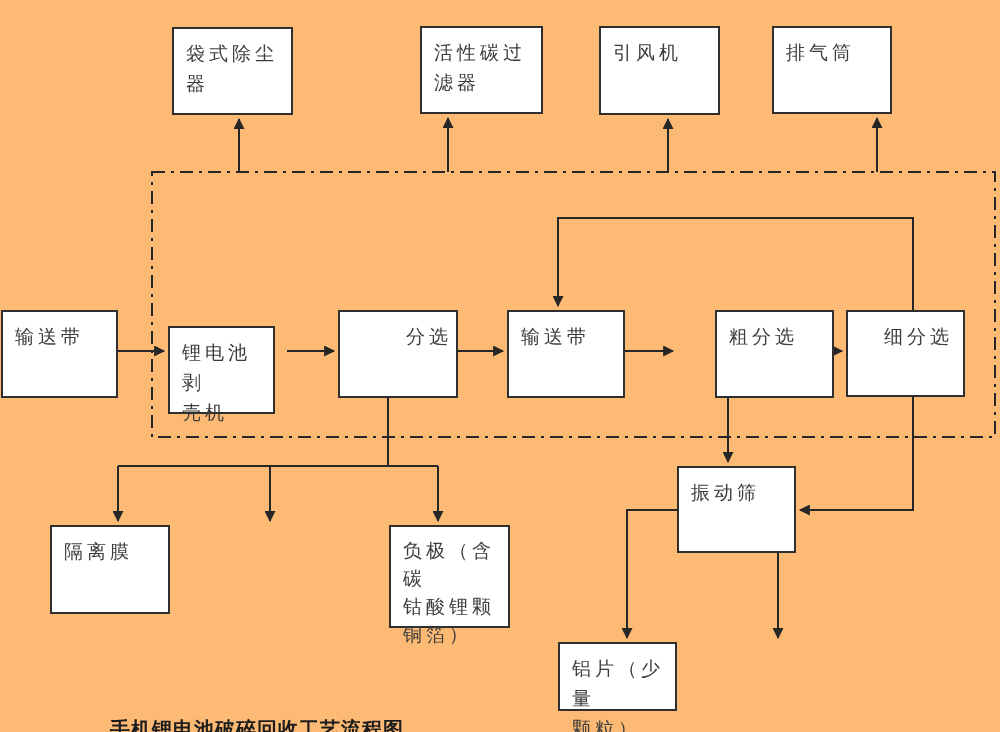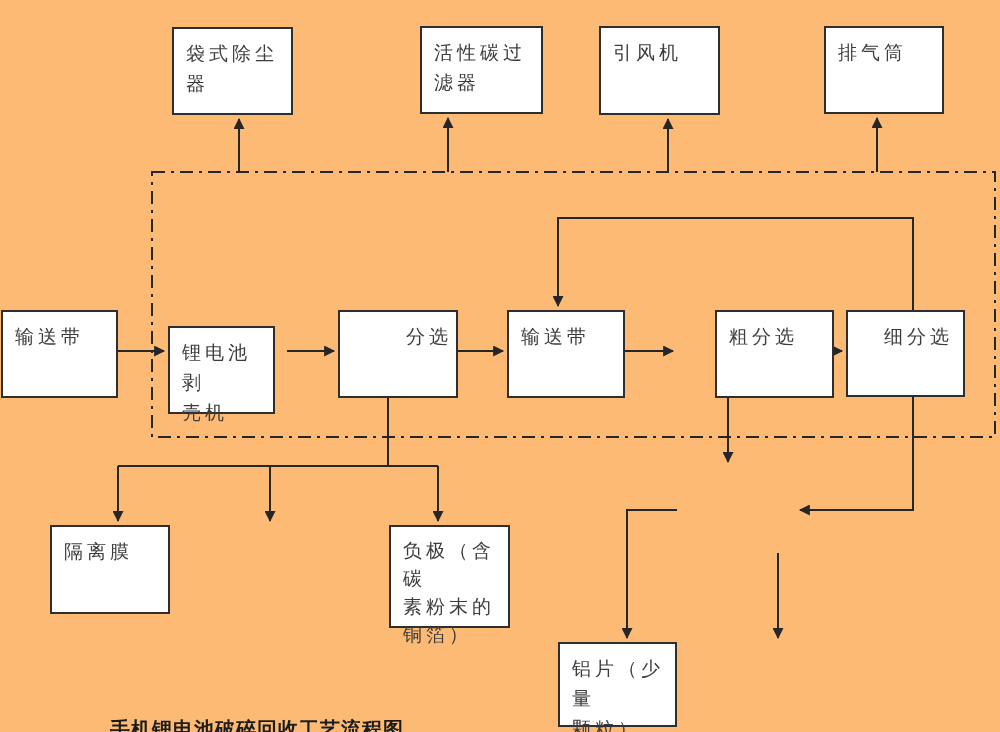--- a/index.html
+++ b/index.html
@@ -77,33 +77,34 @@
       <path d="M677 510 L627 510 L627 638" marker-end="url(#ah)"></path>
       <path d="M778 553 L778 638" marker-end="url(#ah)"></path>
     </g>
   </svg>
 
   <div class="node" style="left:172px;top:27px;width:121px;height:88px;">袋式除尘
 器</div>
   <div class="node" style="left:380px;top:26px;width:123px;height:88px;margin-left:40px;">活性碳过
 滤器</div>
   <div class="node" style="left:599px;top:26px;width:121px;height:89px;">引风机</div>
-  <div class="node" style="left:824px;top:26px;width:120px;height:88px;">排气筒</div>
+  <div class="node" style="left:772px;top:26px;width:120px;height:88px;">排气筒</div>
 
   <div class="node" style="left:1px;top:310px;width:117px;height:88px;">输送带</div>
   <div class="node" style="left:168px;top:326px;width:107px;height:88px;">锂电池剥
 壳机</div>
   <div class="node" style="left:338px;top:310px;width:120px;height:88px;text-align:right;">分选</div>
   <div class="node" style="left:507px;top:310px;width:118px;height:88px;">输送带</div>
   <div class="node" style="left:677px;top:310px;width:119px;height:88px;margin-left:38px;">粗分选</div>
   <div class="node" style="left:846px;top:310px;width:119px;height:87px;padding-left:36px;">细分选</div>
 
   <div class="node" style="left:50px;top:525px;width:120px;height:89px;">隔离膜</div>
   <div class="node" style="left:389px;top:525px;width:121px;height:103px;line-height:28px;">负极（含碳
-素粉末的
+钴酸锂颗
 铜箔）</div>
 
-  <div class="node" style="left:558px;top:642px;width:119px;height:85px;">铝片（少量
+  <div class="node" style="left:677px;top:466px;width:119px;height:87px;">振动筛</div>
+  <div class="node" style="left:558px;top:642px;width:119px;height:69px;">铝片（少量
 颗粒）</div>
 
   <div id="diagram-title">手机锂电池破碎回收工艺流程图</div>
 
 </div>
 
 </body></html>

